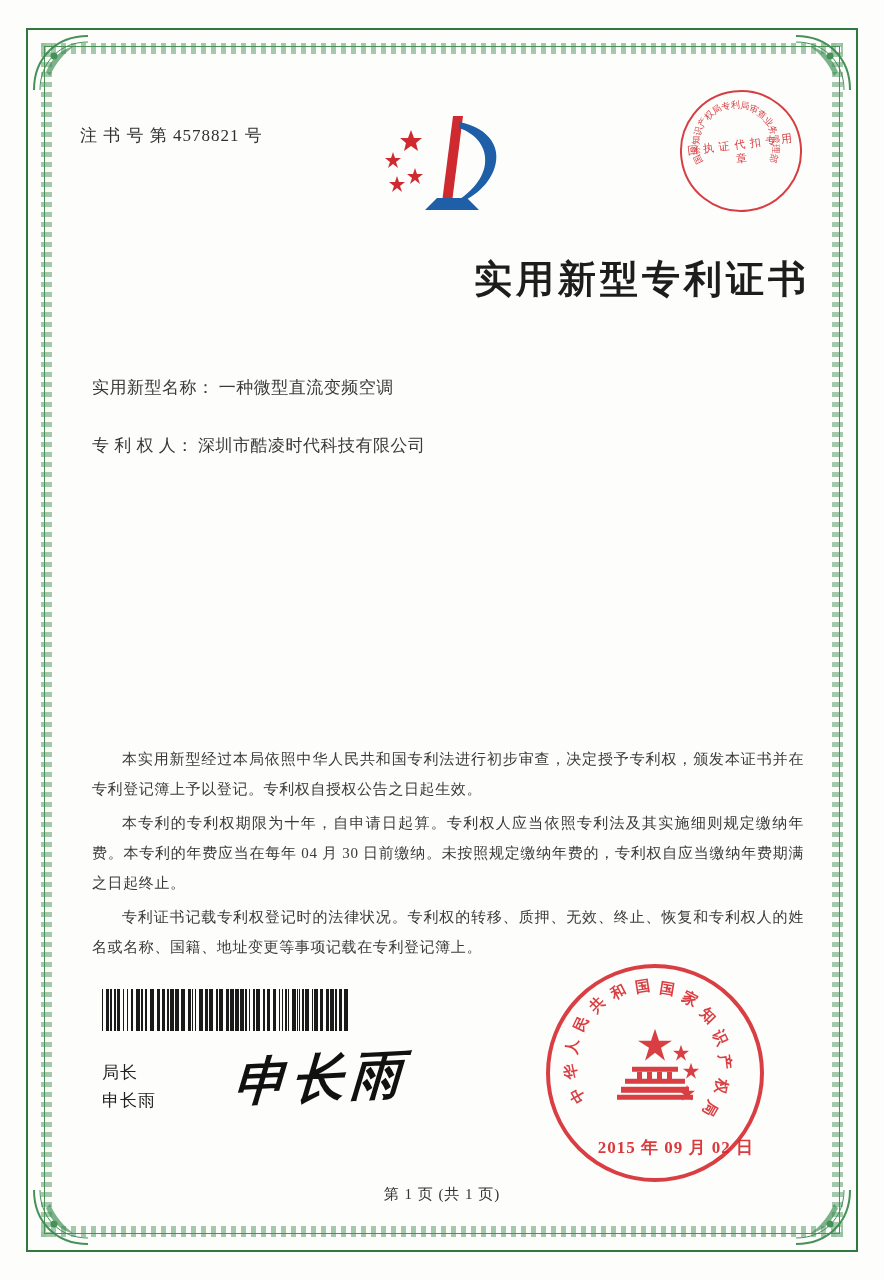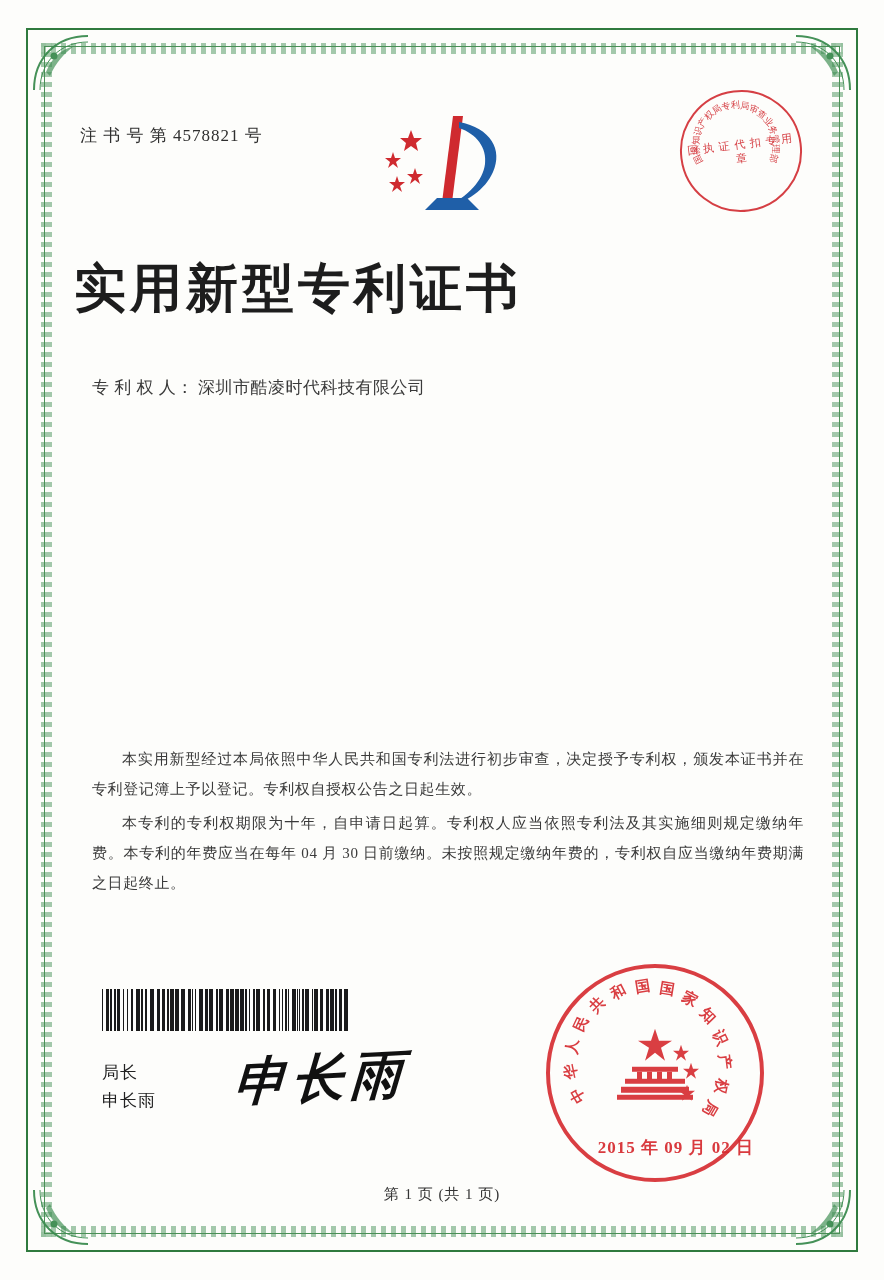--- a/index.html
+++ b/index.html
@@ -109,22 +109,22 @@
     text-align: center;
     font-size: 11px;
     line-height: 14px;
     letter-spacing: 1px;
   }
 
   .cert-title {
     position: absolute;
     left: 0; right: 0;
     top: 170px;
-    text-align: left;
-    font-size: 52px;
+    text-align: right;
+    font-size: 38px;
     font-weight: bold;
     letter-spacing: 4px;
     color: #1d1d1d;
     font-family: Liberation Sans, sans-serif;
   }
 
   .fields {
     position: absolute;
     left: 18px; right: 10px;
     top: 290px;
@@ -311,28 +311,33 @@
           <span style="font-size: 9px; transform: translate(45.7266px, 5.00788px) translate(-50%, -50%) rotate(456.25deg);">理</span>
           <span style="font-size: 9px; transform: translate(43.2259px, 15.7329px) translate(-50%, -50%) rotate(470deg);">部</span>
         </div>
       <div class="center-line">回 执 证 代 扣 专 用 章</div>
     </div>
 
     <div class="cert-title">实用新型专利证书</div>
 
     <div class="fields">
       <div class="field">
+        <span class="lbl">实用新型名称：</span>
+        <span class="val">一种微型直流变频空调</span>
+      </div>
+      <div class="field">
         <span class="lbl">专 利 权 人：</span>
         <span class="val">深圳市酷凌时代科技有限公司</span>
       </div>
     </div>
 
     <div class="paras">
       <p>本实用新型经过本局依照中华人民共和国专利法进行初步审查，决定授予专利权，颁发本证书并在专利登记簿上予以登记。专利权自授权公告之日起生效。</p>
       <p>本专利的专利权期限为十年，自申请日起算。专利权人应当依照专利法及其实施细则规定缴纳年费。本专利的年费应当在每年 04 月 30 日前缴纳。未按照规定缴纳年费的，专利权自应当缴纳年费期满之日起终止。</p>
+      <p>专利证书记载专利权登记时的法律状况。专利权的转移、质押、无效、终止、恢复和专利权人的姓名或名称、国籍、地址变更等事项记载在专利登记簿上。</p>
     </div>
 
     <div class="barcode">
         <i style="left: 0px; width: 1px;"></i>
         <i style="left: 4px; width: 3px;"></i>
         <i style="left: 8px; width: 2px;"></i>
         <i style="left: 12px; width: 2px;"></i>
         <i style="left: 15px; width: 3px;"></i>
         <i style="left: 21px; width: 1px;"></i>
         <i style="left: 25px; width: 1px;"></i>

